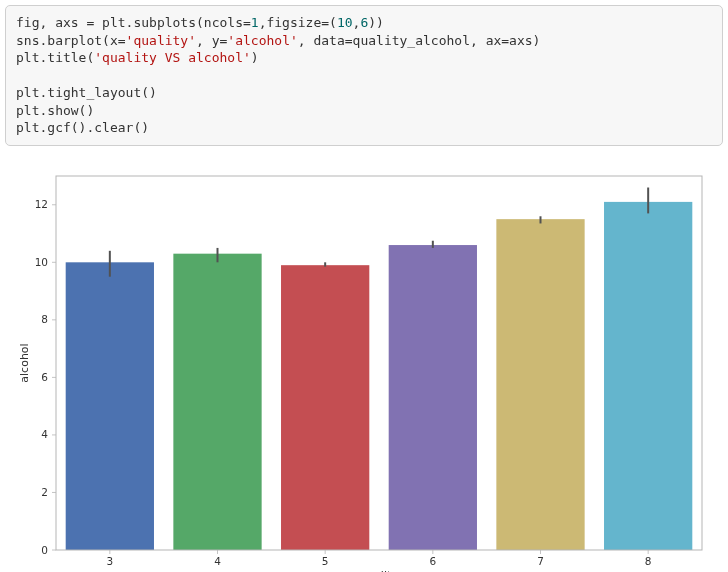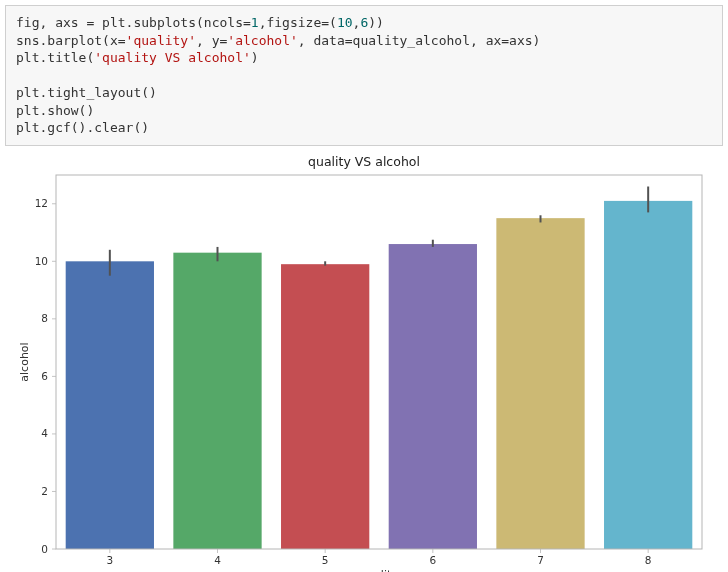--- a/index.html
+++ b/index.html
@@ -6,25 +6,25 @@
     margin: 0;
     padding: 5px;
     font-family: "DejaVu Sans Mono", Menlo, Consolas, monospace;
     font-size: 13px;
     background: #fff;
     color: #333;
   }
   .code-cell {
     background: #f7f7f7;
     border: 1px solid #cfcfcf;
-    border-radius: 0;
+    border-radius: 5px;
     padding: 8px 10px;
     white-space: pre;
     line-height: 1.35;
-    margin-bottom: 8px;
+    margin-bottom: 24px;
   }
   .tok-str  { color: #b31412; }
   .tok-num  { color: #006666; }
   .chart-wrap {
     padding: 0 4px;
   }
   .chart-title {
     text-align: center;
     font-family: "DejaVu Sans", Arial, sans-serif;
     font-size: 12.5px;
@@ -54,21 +54,20 @@
 
 <div class="code-cell" id="code-cell"><span>fig, axs = plt.subplots(ncols=</span><span class="tok-num">1</span><span>,figsize=(</span><span class="tok-num">10</span><span>,</span><span class="tok-num">6</span><span>))</span>
 <span>sns.barplot(x=</span><span class="tok-str">'quality'</span><span>, y=</span><span class="tok-str">'alcohol'</span><span>, data=quality_alcohol, ax=axs)</span>
 <span>plt.title(</span><span class="tok-str">'quality VS alcohol'</span><span>)</span>
 <span></span>
 <span>plt.tight_layout()</span>
 <span>plt.show()</span>
 <span>plt.gcf().clear()</span></div>
 
 <div class="chart-wrap">
-  <div class="chart-title">quality VS alcohol</div>
   <svg id="chart-svg" width="700" height="412">
       <rect x="42" y="6" width="646" height="374" fill="#ffffff"></rect>
       <g class="axis">
         <line x1="38" y1="380" x2="42" y2="380" class="tick" stroke="#b5b5b5" stroke-width="0.8"></line>
         <text x="34" y="383.5" text-anchor="end">0</text>
         <line x1="38" y1="322.46153846153845" x2="42" y2="322.46153846153845" class="tick" stroke="#b5b5b5" stroke-width="0.8"></line>
         <text x="34" y="325.96153846153845" text-anchor="end">2</text>
         <line x1="38" y1="264.9230769230769" x2="42" y2="264.9230769230769" class="tick" stroke="#b5b5b5" stroke-width="0.8"></line>
         <text x="34" y="268.4230769230769" text-anchor="end">4</text>
         <line x1="38" y1="207.3846153846154" x2="42" y2="207.3846153846154" class="tick" stroke="#b5b5b5" stroke-width="0.8"></line>

